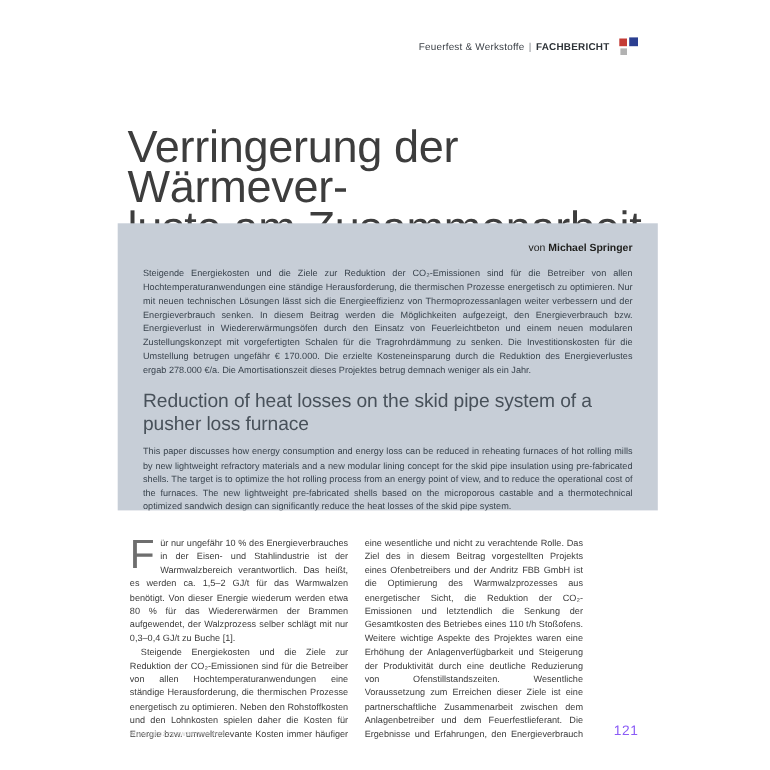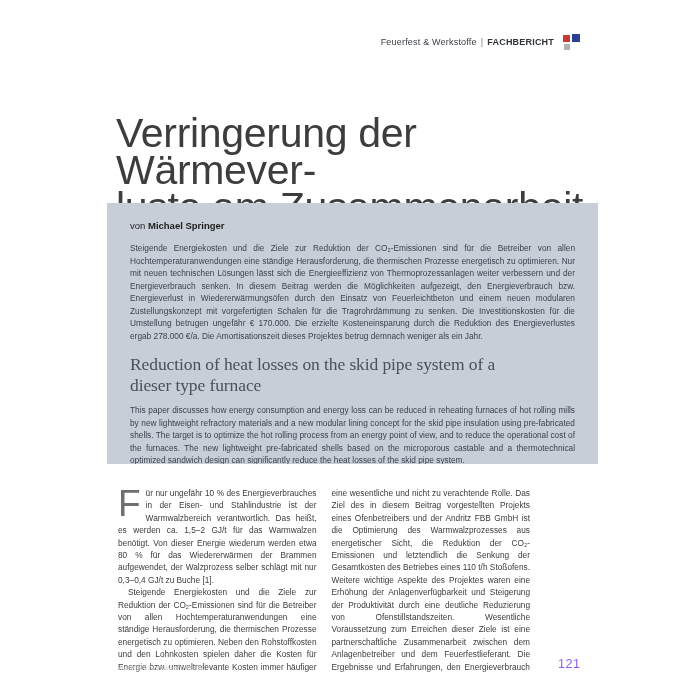--- a/index.html
+++ b/index.html
@@ -35,29 +35,29 @@
     color:#3d3d3d;letter-spacing:-0.3px;
   }
   .title span{display:block;}
 
   
   .abstract-box{
     position:absolute;left:107px;top:203px;width:491px;height:261px;
     background:#c7ced7;box-sizing:border-box;
     padding:17px 23px 0 23px;overflow:hidden;
   }
-  .byline{font-size:9.5px;color:#1d1d1b;margin-bottom:11px;}
+  .byline{font-size:9.5px;color:#1d1d1b;margin-bottom:11px;text-align:right;}
   .byline .author{font-weight:bold;}
   .abstract-de,.abstract-en{
     font-size:8.3px;line-height:12.5px;color:#39434d;
     text-align:justify;margin:0 0 12px 0;
   }
   .title-en{
     font-size:17.5px;line-height:21px;font-weight:400;
-    color:#48515a;margin:0 0 8px 0;letter-spacing:-0.1px;font-family:Liberation Serif, serif;
+    color:#48515a;margin:0 0 8px 0;letter-spacing:-0.1px;
   }
   .title-en span{display:block;}
 
   
   .body-cols{
     position:absolute;left:118px;top:487px;width:412px;height:188px;
     column-count:2;column-gap:15px;column-fill:auto;
     font-size:8.3px;line-height:12.4px;color:#3b3b3b;
     text-align:justify;overflow:hidden;
   }
@@ -100,21 +100,21 @@
   </h1>
 
   <div class="abstract-box">
     <div class="byline">
       <span>von</span>
       <span class="author">Michael Springer</span>
     </div>
     <p class="abstract-de">Steigende Energiekosten und die Ziele zur Reduktion der CO₂-Emissionen sind für die Betreiber von allen Hochtemperaturanwendungen eine ständige Herausforderung, die thermischen Prozesse energetisch zu optimieren. Nur mit neuen technischen Lösungen lässt sich die Energieeffizienz von Thermoprozessanlagen weiter verbessern und der Energieverbrauch senken. In diesem Beitrag werden die Möglichkeiten aufgezeigt, den Energieverbrauch bzw. Energieverlust in Wiedererwärmungsöfen durch den Einsatz von Feuerleichtbeton und einem neuen modularen Zustellungskonzept mit vorgefertigten Schalen für die Tragrohrdämmung zu senken. Die Investitionskosten für die Umstellung betrugen ungefähr € 170.000. Die erzielte Kosteneinsparung durch die Reduktion des Energieverlustes ergab 278.000 €/a. Die Amortisationszeit dieses Projektes betrug demnach weniger als ein Jahr.</p>
     <h2 class="title-en">
       <span>Reduction of heat losses on the skid pipe system of a</span>
-      <span>dieser type furnace</span>
+      <span>pusher loss furnace</span>
     </h2>
     <p class="abstract-en">This paper discusses how energy consumption and energy loss can be reduced in reheating furnaces of hot rolling mills by new lightweight refractory materials and a new modular lining concept for the skid pipe insulation using pre-fabricated shells. The target is to optimize the hot rolling process from an energy point of view, and to reduce the operational cost of the furnaces. The new lightweight pre-fabricated shells based on the microporous castable and a thermotechnical optimized sandwich design can significantly reduce the heat losses of the skid pipe system.</p>
   </div>
 
   <div class="body-cols">
     <p><span class="dropcap">F</span><span>ür nur ungefähr 10 % des Energieverbrauches in der Eisen- und Stahlindustrie ist der Warmwalzbereich verantwortlich. Das heißt, es werden ca. 1,5–2 GJ/t für das Warmwalzen benötigt. Von dieser Energie wiederum werden etwa 80 % für das Wiedererwärmen der Brammen aufgewendet, der Walzprozess selber schlägt mit nur 0,3–0,4 GJ/t zu Buche [1].</span></p>
     <p class="indent">Steigende Energiekosten und die Ziele zur Reduktion der CO₂-Emissionen sind für die Betreiber von allen Hochtemperaturanwendungen eine ständige Herausforderung, die thermischen Prozesse energetisch zu optimieren. Neben den Rohstoffkosten und den Lohnkosten spielen daher die Kosten für Energie bzw. umweltrelevante Kosten immer häufiger eine wesentliche und nicht zu verachtende Rolle. Das Ziel des in diesem Beitrag vorgestellten Projekts eines Ofenbetreibers und der Andritz FBB GmbH ist die Optimierung des Warmwalzprozesses aus energetischer Sicht, die Reduktion der CO₂-Emissionen und letztendlich die Senkung der Gesamtkosten des Betriebes eines 110 t/h Stoßofens. Weitere wichtige Aspekte des Projektes waren eine Erhöhung der Anlagenverfügbarkeit und Steigerung der Produktivität durch eine deutliche Reduzierung von Ofenstillstandszeiten. Wesentliche Voraussetzung zum Erreichen dieser Ziele ist eine partnerschaftliche Zusammenarbeit zwischen dem Anlagenbetreiber und dem Feuerfestlieferant. Die Ergebnisse und Erfahrungen, den Energieverbrauch von Wiedererwärmungsöfen (Stoßofen und Hubbalkenofen) bzw. den Energieverlust über das Tragrohrsystem dieser Öfen durch den Einsatz von vorgefertigten Dämmschalen aus einem neuen Feuerleichtbeton</p>
   </div>
 
   <div class="footer-url">www.prozesswaerme.net</div>

